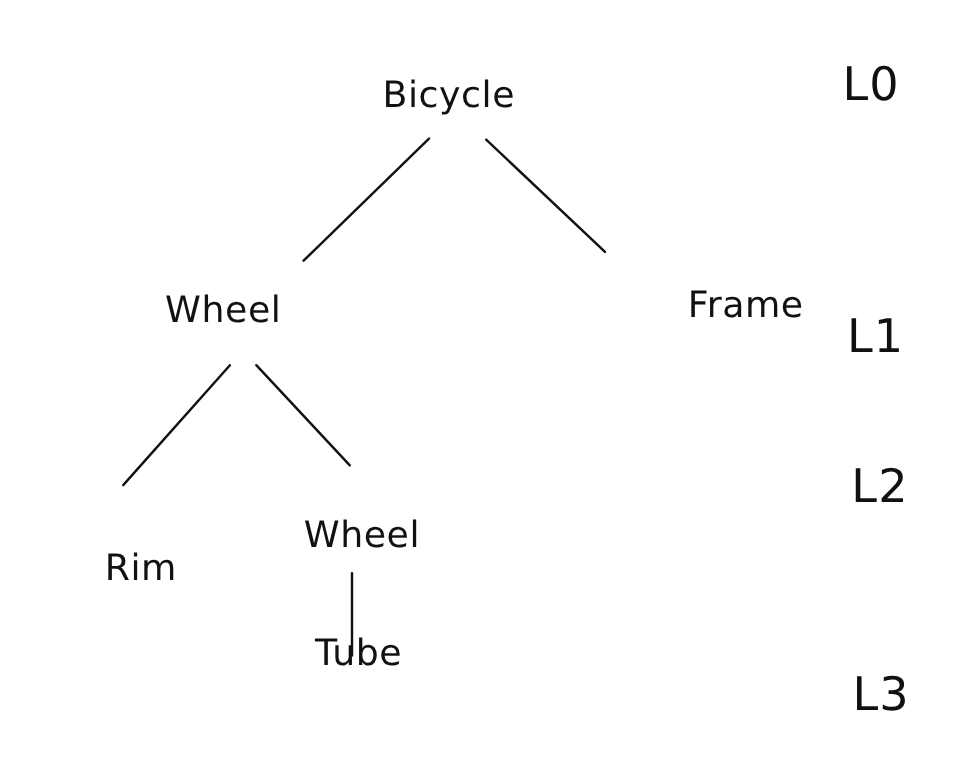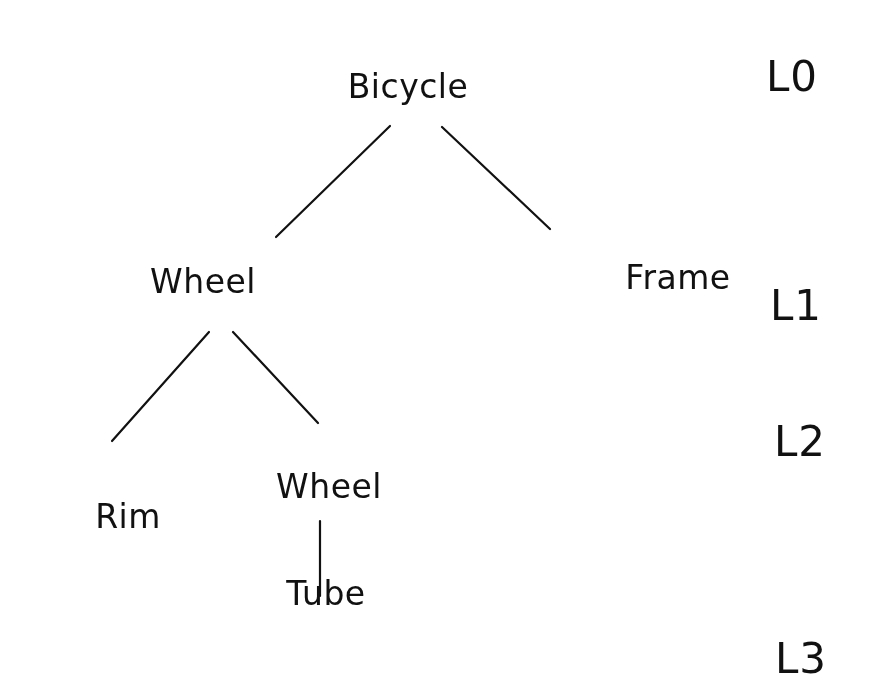--- a/index.html
+++ b/index.html
@@ -61,15 +61,15 @@
   <div class="node-label" style="left:408px; top:86px;">Bicycle</div>
   <div class="node-label" style="left:203px; top:281px;">Wheel</div>
   <div class="node-label" style="left:640px; top:277px;margin-left:38px;">Frame</div>
   <div class="node-label" style="left:128px; top:516px;">Rim</div>
   <div class="node-label" style="left:329px; top:486px;">Wheel</div>
   <div class="node-label" style="left:326px; top:593px;">Tube</div>
 
   <div class="level-label" style="left:792px; top:77px;">L0</div>
   <div class="level-label" style="left:796px; top:306px;">L1</div>
   <div class="level-label" style="left:800px; top:442px;">L2</div>
-  <div class="level-label" style="left:801px; top:631px;margin-top:28px;">L3</div>
+  <div class="level-label" style="left:801px; top:631px;">L3</div>
 
 </div>
 
 </body></html>

